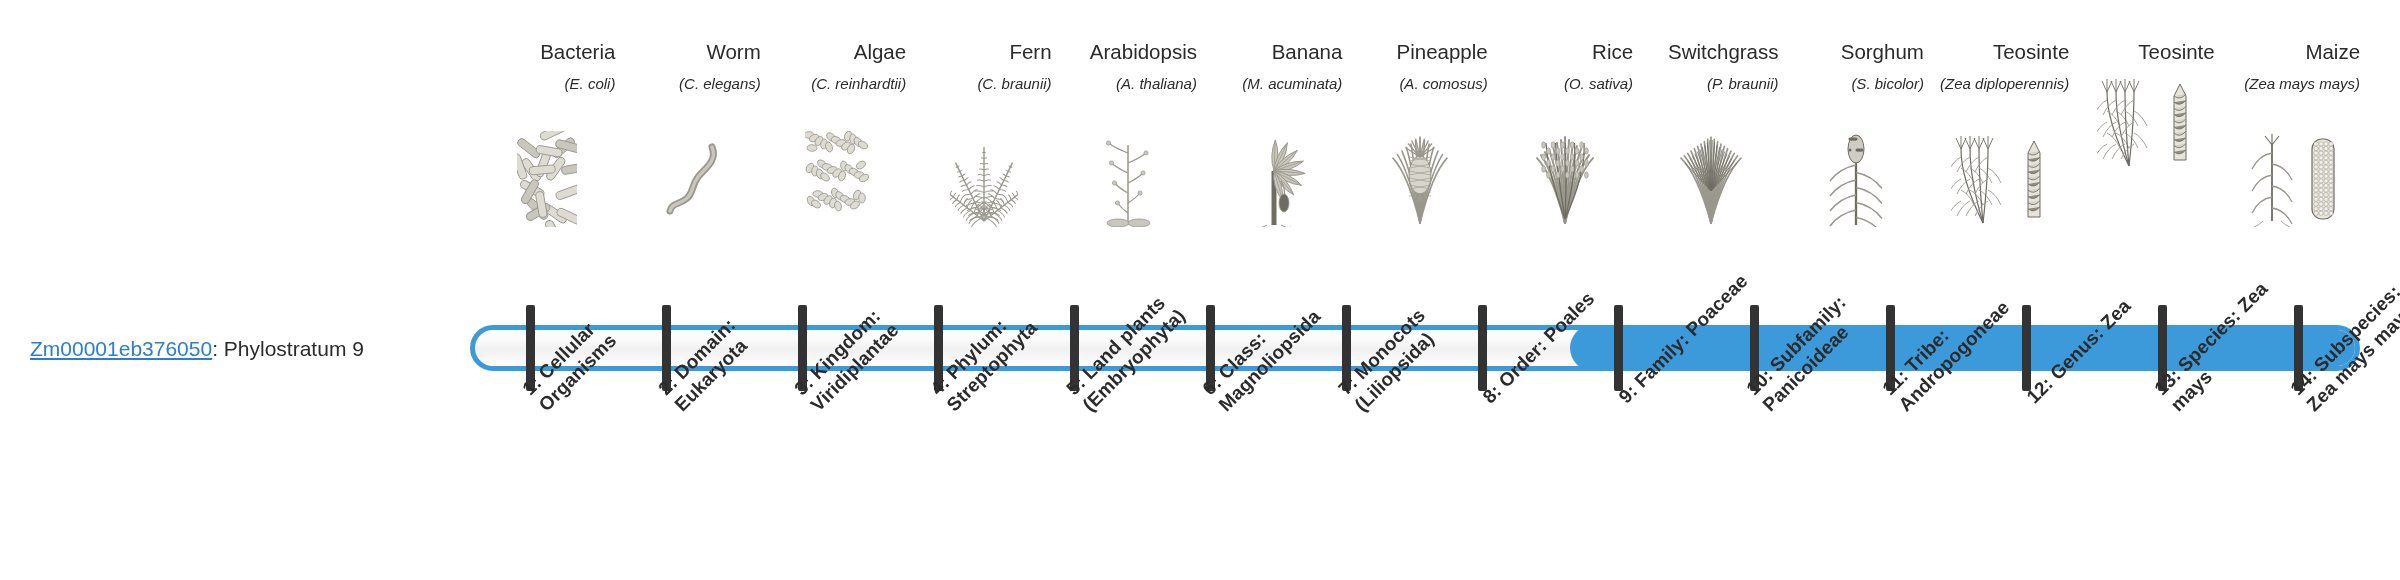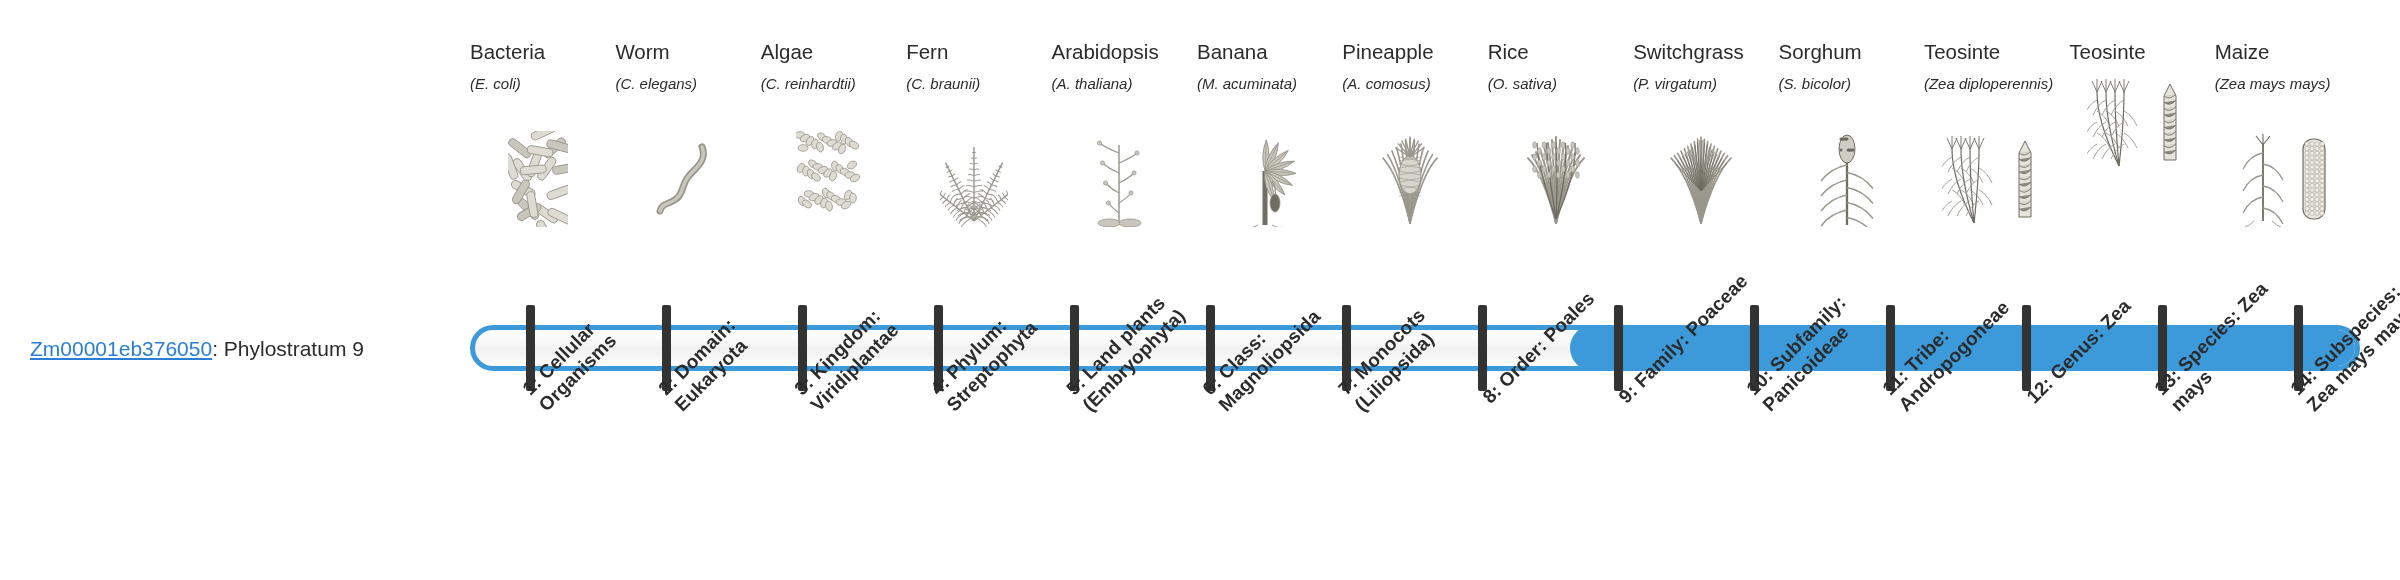--- a/index.html
+++ b/index.html
@@ -26,21 +26,21 @@
     left: 470px;
     width: 1890px;
     height: 265px;
     display: flex;
   }
   .species-col {
     flex: 1 1 0;
     min-width: 0;
     display: flex;
     flex-direction: column;
-    align-items: flex-start;
+    align-items: flex-end;
   }
   .common-name {
     font-size: 20.5px;
     line-height: 1.15;
     color: #2b2b2b;
     text-align: center;
     white-space: nowrap;
     height: 26px;
   }
   .sci-name {
@@ -522,21 +522,21 @@
             <ellipse cx="54.4" cy="20" rx="1.9" ry="3.2" fill="#c9c6bd" stroke="#9a978d" stroke-width="0.6"></ellipse>
             <ellipse cx="49.6" cy="26" rx="1.9" ry="3.2" fill="#c9c6bd" stroke="#9a978d" stroke-width="0.6"></ellipse>
             <ellipse cx="54.4" cy="32" rx="1.9" ry="3.2" fill="#c9c6bd" stroke="#9a978d" stroke-width="0.6"></ellipse>
             <ellipse cx="49.6" cy="38" rx="1.9" ry="3.2" fill="#c9c6bd" stroke="#9a978d" stroke-width="0.6"></ellipse>
             <ellipse cx="54.4" cy="44" rx="1.9" ry="3.2" fill="#c9c6bd" stroke="#9a978d" stroke-width="0.6"></ellipse>
           </svg>
         </div>
       </div>
       <div class="species-col">
         <div class="common-name">Switchgrass</div>
-        <div class="sci-name">(P. virgatum)</div>
+        <div class="sci-name">(P. braunii)</div>
         <div class="organism">
           <svg width="66" height="96" viewBox="0 0 66 96">
             <path d="M33 92 Q 19.5 43.2, 3 27.12" fill="none" stroke="#9a978d" stroke-width="1.7" stroke-linecap="round"></path>
             <path d="M33 92 Q 21 43.2, 6.333333333333336 24.773333333333333" fill="none" stroke="#9a978d" stroke-width="1.7" stroke-linecap="round"></path>
             <path d="M33 92 Q 22.5 43.2, 9.666666666666668 22.42666666666667" fill="none" stroke="#9a978d" stroke-width="1.7" stroke-linecap="round"></path>
             <path d="M33 92 Q 24 43.2, 12.999999999999996 20.080000000000002" fill="none" stroke="#9a978d" stroke-width="1.7" stroke-linecap="round"></path>
             <path d="M33 92 Q 25.5 43.2, 16.333333333333332 17.733333333333334" fill="none" stroke="#9a978d" stroke-width="1.7" stroke-linecap="round"></path>
             <path d="M33 92 Q 27 43.2, 19.666666666666668 15.386666666666667" fill="none" stroke="#9a978d" stroke-width="1.7" stroke-linecap="round"></path>
             <path d="M33 92 Q 28.5 43.2, 23 13.040000000000001" fill="none" stroke="#9a978d" stroke-width="1.7" stroke-linecap="round"></path>
             <path d="M33 92 Q 30 43.2, 26.333333333333336 10.693333333333333" fill="none" stroke="#9a978d" stroke-width="1.7" stroke-linecap="round"></path>

